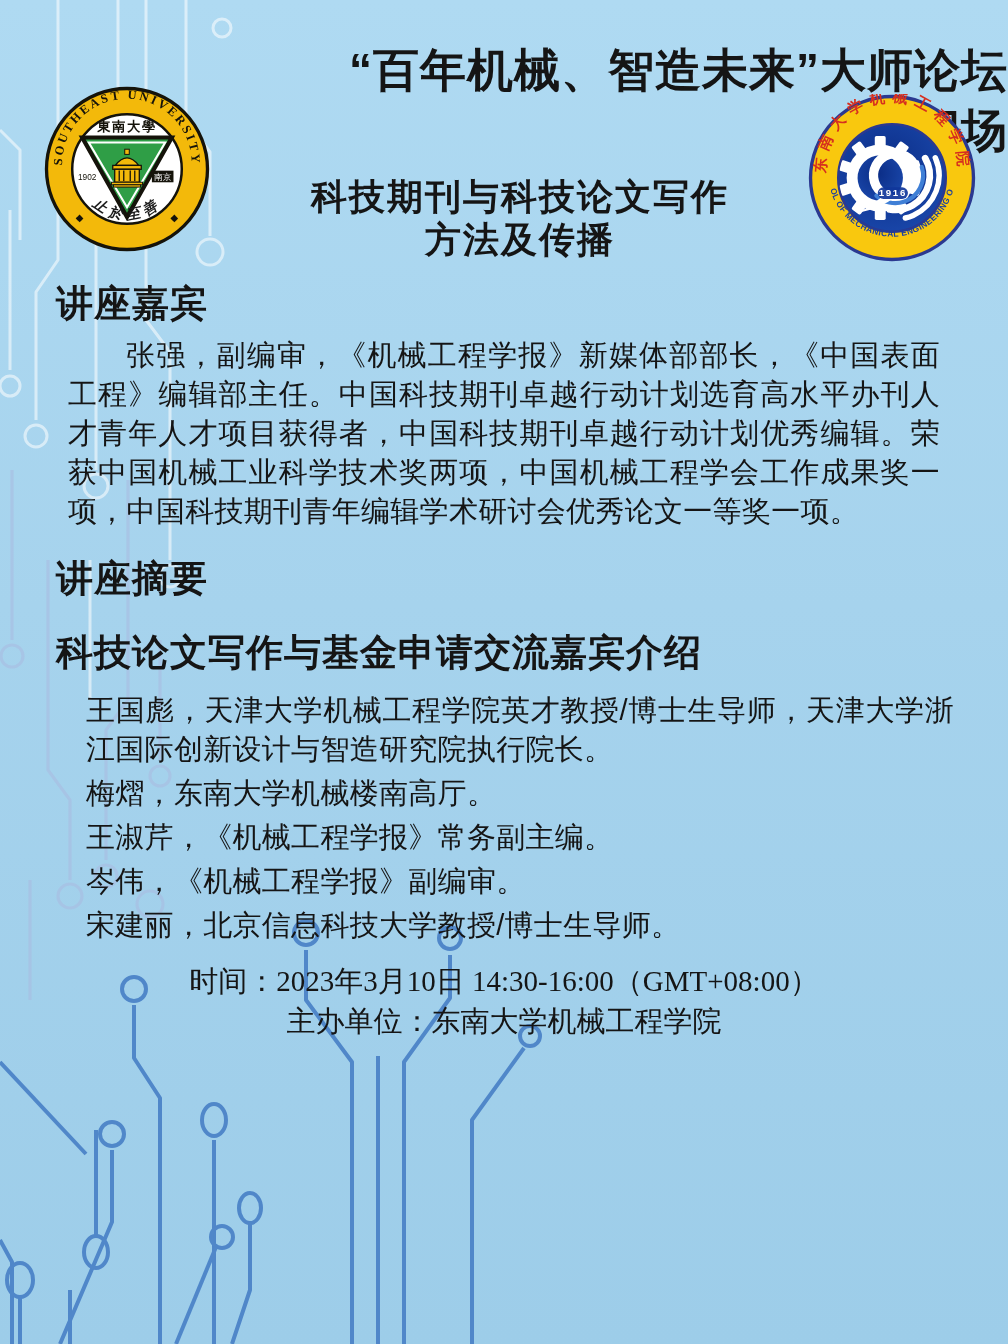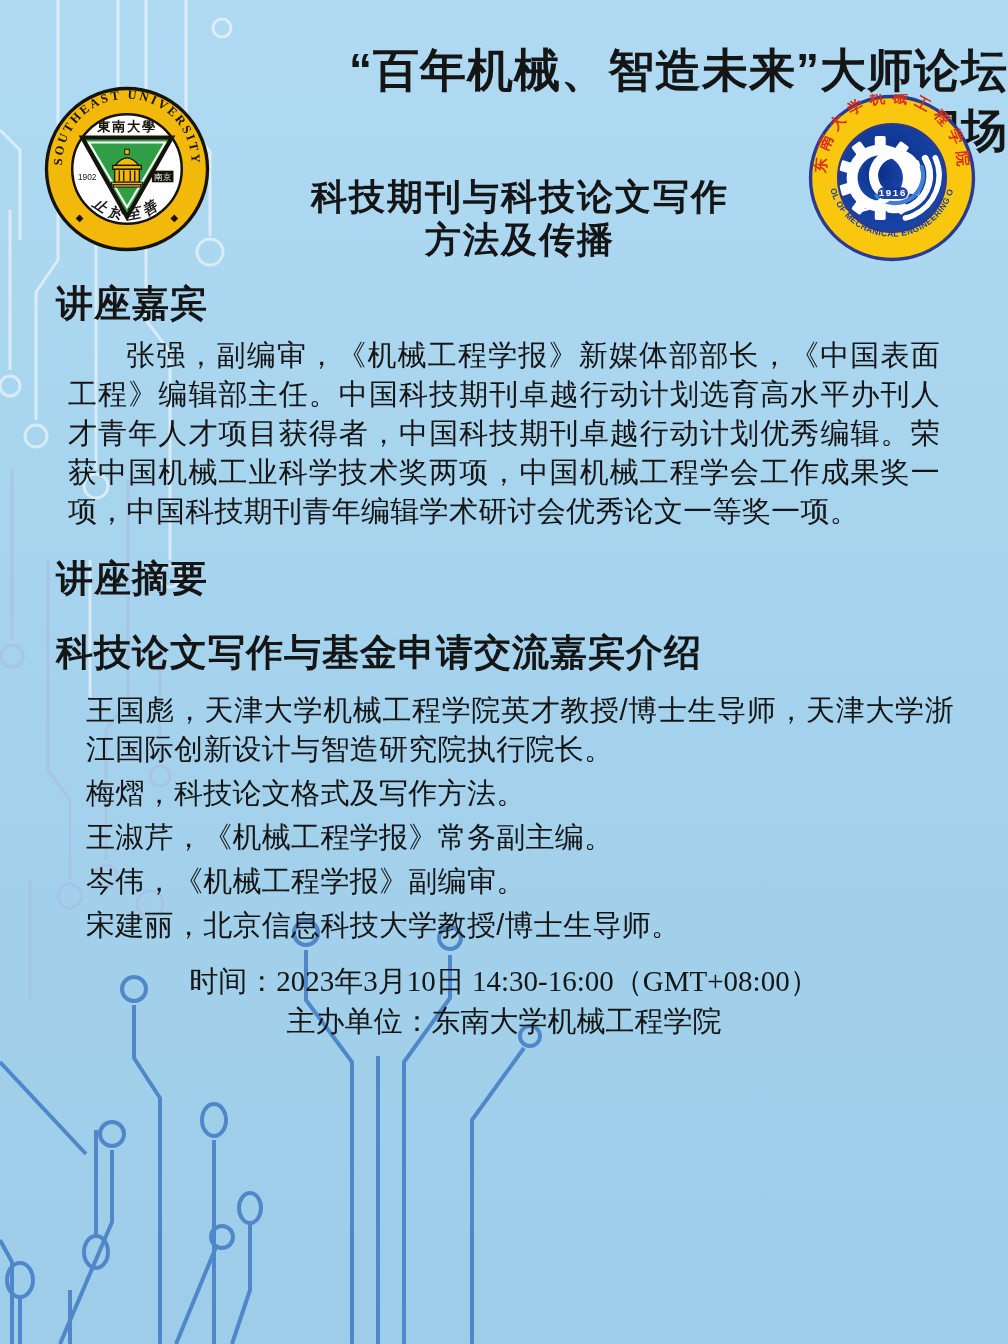--- a/index.html
+++ b/index.html
@@ -179,21 +179,21 @@
     </div>
 
     <div class="section-h">讲座嘉宾</div>
     <div class="para">张强，副编审，《机械工程学报》新媒体部部长，《中国表面工程》编辑部主任。中国科技期刊卓越行动计划选育高水平办刊人才青年人才项目获得者，中国科技期刊卓越行动计划优秀编辑。荣获中国机械工业科学技术奖两项，中国机械工程学会工作成果奖一项，中国科技期刊青年编辑学术研讨会优秀论文一等奖一项。</div>
 
     <div class="section-h h2">讲座摘要</div>
 
     <div class="section-h h3">科技论文写作与基金申请交流嘉宾介绍</div>
     <div class="guest-list">
       <div class="guest-item">王国彪，天津大学机械工程学院英才教授/博士生导师，天津大学浙江国际创新设计与智造研究院执行院长。</div>
-      <div class="guest-item">梅熠，科技论文格式及写作方法。</div>
+      <div class="guest-item">梅熠，东南大学机械楼南高厅。</div>
       <div class="guest-item">王淑芹，《机械工程学报》常务副主编。</div>
       <div class="guest-item">岑伟，《机械工程学报》副编审。</div>
       <div class="guest-item">宋建丽，北京信息科技大学教授/博士生导师。</div>
     </div>
 
     <div class="footer">
       <div class="line">
         <span>时间：</span><span>2023年3月10日 14:30-16:00（GMT+08:00）</span>
       </div>
       <div class="line">

